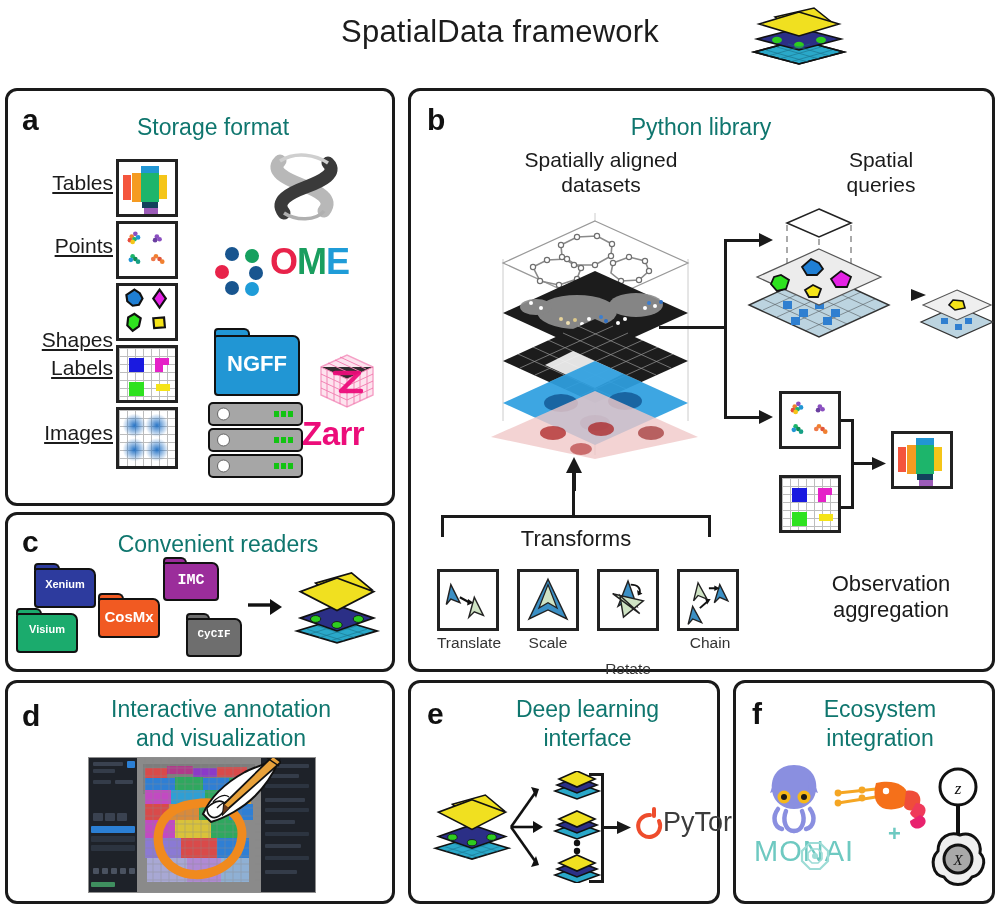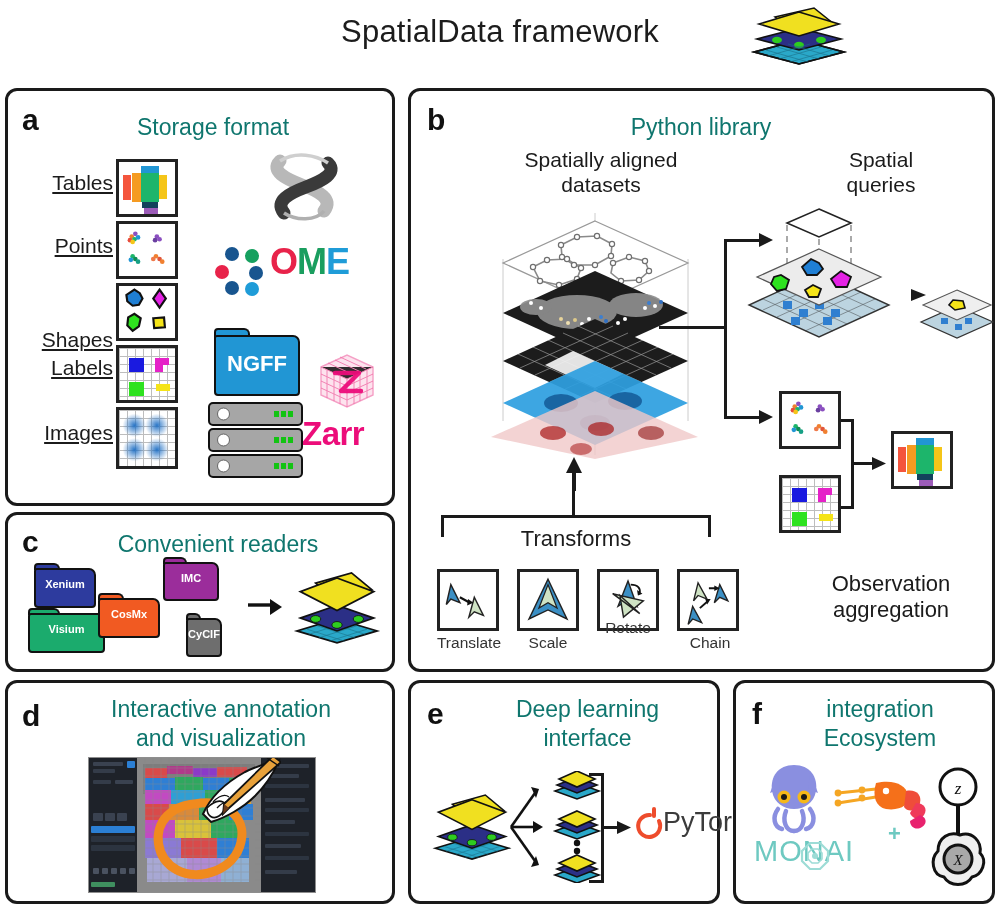--- a/index.html
+++ b/index.html
@@ -439,21 +439,21 @@
     <path d="M31 14 L41 40 L31 34 L21 40 Z" fill="#cfe3c4" stroke="#222" stroke-width="1.4"></path>
   </svg>
   <div class="tf-cap" style="left:96px;top:543px;width:82px;">Scale</div>
 
   <svg class="tf-tile" style="left:186px;top:478px;width:62px;height:62px;" viewBox="0 0 62 62">
     <path d="M31 10 L41 38 L31 31 L20 38 Z" fill="#3b8fc4" stroke="#222" stroke-width="1.6"></path>
     <path d="M14 24 L48 32 L26 50 L22 26 L44 46 Z" fill="#cfe3c4" stroke="#222" stroke-width="1.6"></path>
     <path d="M34 14 C42 14 45 18 44 23" fill="none" stroke="#111" stroke-width="2"></path>
     <path d="M41 20 L47 24 L42 26 Z" fill="#111"></path>
   </svg>
-  <div class="tf-cap" style="left:176px;top:528px;width:82px;">Rotate</div>
+  <div class="tf-cap" style="left:176px;top:569px;width:82px;">Rotate</div>
 
   <svg class="tf-tile" style="left:266px;top:478px;width:62px;height:62px;" viewBox="0 0 62 62">
     <path d="M14 38 L24 56 L14 52 L9 58 Z" fill="#3b8fc4" stroke="#222" stroke-width="1.5"></path>
     <path d="M20 12 L30 30 L20 26 L15 32 Z" fill="#cfe3c4" stroke="#222" stroke-width="1.5"></path>
     <path d="M44 14 L53 32 L44 28 L38 34 Z" fill="#3b8fc4" stroke="#222" stroke-width="1.5"></path>
     <path d="M22 40 L31 32" stroke="#111" stroke-width="2.2"></path>
       <path d="M28 30 L34 30 L30 36 Z" fill="#111"></path>
     <path d="M32 18 L40 18" stroke="#111" stroke-width="2.2"></path>
       <path d="M38 15 L44 18 L38 21 Z" fill="#111"></path>
   </svg>
@@ -462,36 +462,36 @@
 
 <div class="panel" style="left:5px;top:512px;width:390px;height:160px;">
   <div class="panel-letter" style="left:14px;top:12px;">c</div>
   <div class="panel-head" style="left:60px;top:15px;width:300px;">Convenient readers</div>
 
   <div class="folder" style="left:26px;top:48px;width:62px;height:45px;">
     <div class="tab" style="background:#2d3b9e;border:2.5px solid #111;border-bottom:none;box-sizing:border-box;"></div>
     <div class="body" style="background:#2d3b9e;"></div>
     <div class="ftxt" style="font-size:11px;">Xenium</div>
   </div>
-  <div class="folder" style="left:20px;top:93px;width:62px;height:45px;padding-left:15px;">
+  <div class="folder" style="left:8px;top:93px;width:62px;height:45px;">
     <div class="tab" style="background:#1bab6d;border:2.5px solid #111;border-bottom:none;box-sizing:border-box;"></div>
     <div class="body" style="background:#1bab6d;"></div>
     <div class="ftxt" style="font-size:11px;">Visium</div>
   </div>
   <div class="folder" style="left:90px;top:78px;width:62px;height:45px;">
     <div class="tab" style="background:#f15a22;border:2.5px solid #111;border-bottom:none;box-sizing:border-box;"></div>
     <div class="body" style="background:#f15a22;"></div>
-    <div class="ftxt" style="font-size:11px;">CosMx</div>
+    <div class="ftxt" style="font-size:15px;">CosMx</div>
   </div>
   <div class="folder" style="left:155px;top:42px;width:56px;height:44px;">
     <div class="tab" style="background:#9b2d9b;border:2.5px solid #111;border-bottom:none;box-sizing:border-box;"></div>
     <div class="body" style="background:#9b2d9b;"></div>
-    <div class="ftxt" style="font-size:11px;">IMC</div>
-  </div>
-  <div class="folder" style="left:178px;top:98px;width:36px;height:44px;">
+    <div class="ftxt" style="font-size:15px;font-family:Liberation Mono, monospace;">IMC</div>
+  </div>
+  <div class="folder" style="left:178px;top:98px;width:56px;height:44px;font-family:Liberation Mono, monospace;">
     <div class="tab" style="background:#6e6e6e;border:2.5px solid #111;border-bottom:none;box-sizing:border-box;"></div>
     <div class="body" style="background:#6e6e6e;"></div>
     <div class="ftxt" style="font-size:11px;">CyCIF</div>
   </div>
 
   <svg style="position:absolute;left:240px;top:82px;width:36px;height:20px;" viewBox="0 0 36 20">
     <path d="M0 8 L24 8" stroke="#111" stroke-width="3.4"></path>
       <path d="M22 2 L34 10 L22 18 Z" fill="#111"></path>
   </svg>
 
@@ -666,22 +666,22 @@
   <svg style="position:absolute;left:224px;top:124px;width:30px;height:34px;" viewBox="0 0 30 34">
     <path d="M15 8 A11 11 0 1 0 24 14" fill="none" stroke="#ee4c2c" stroke-width="4" stroke-linecap="round"></path>
     <path d="M19 2 L19 9" stroke="#ee4c2c" stroke-width="4" stroke-linecap="round"></path>
   </svg>
   <div class="pt-text" style="left:252px;top:124px;">PyTorch</div>
 </div>
 
 <div class="panel" style="left:733px;top:680px;width:262px;height:224px;">
   <div class="panel-letter" style="left:16px;top:16px;">f</div>
   <div class="panel-head" style="left:44px;top:12px;width:200px;">
+    <div>Ecosystem</div>
     <div>integration</div>
-    <div>Ecosystem</div>
   </div>
 
   <svg style="position:absolute;left:22px;top:80px;width:72px;height:80px;" viewBox="0 0 72 80">
     <path d="M36 2 C52 2 60 14 58 28 C56 40 46 46 36 46 C26 46 16 40 14 28 C12 14 20 2 36 2 Z" fill="#8a8fe0"></path>
     <path d="M20 8 L12 30 L22 26 Z" fill="#8a8fe0"></path>
     <path d="M52 8 L60 30 L50 26 Z" fill="#8a8fe0"></path>
     <circle cx="26" cy="34" r="6.5" fill="#f5b81a"></circle>
       <circle cx="26" cy="34" r="3" fill="#1a1a1a"></circle>
     <circle cx="46" cy="34" r="6.5" fill="#f5b81a"></circle>
       <circle cx="46" cy="34" r="3" fill="#1a1a1a"></circle>

